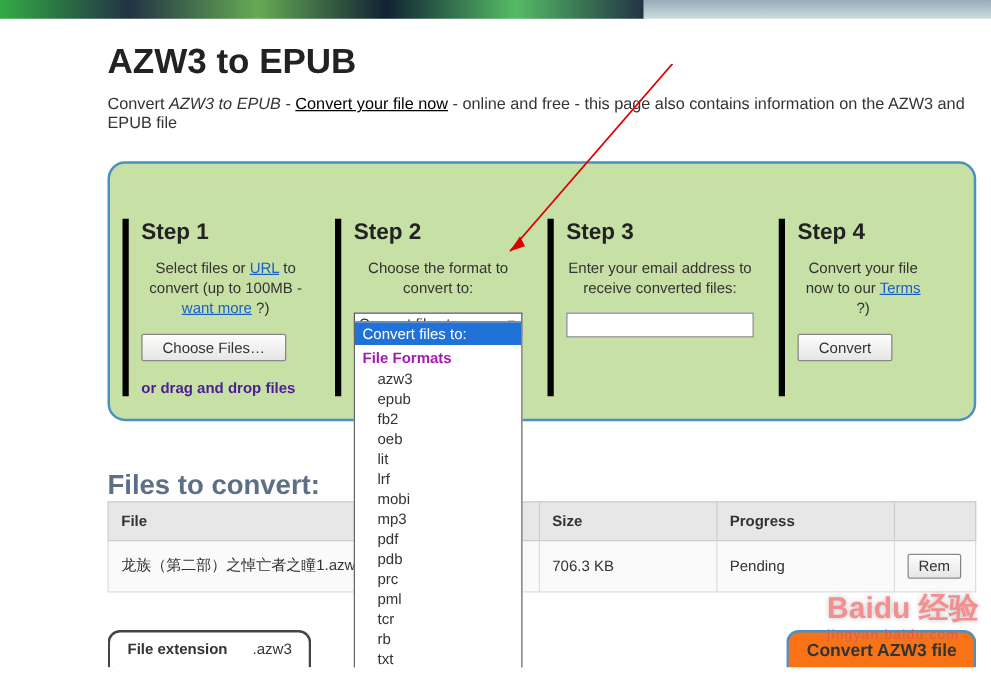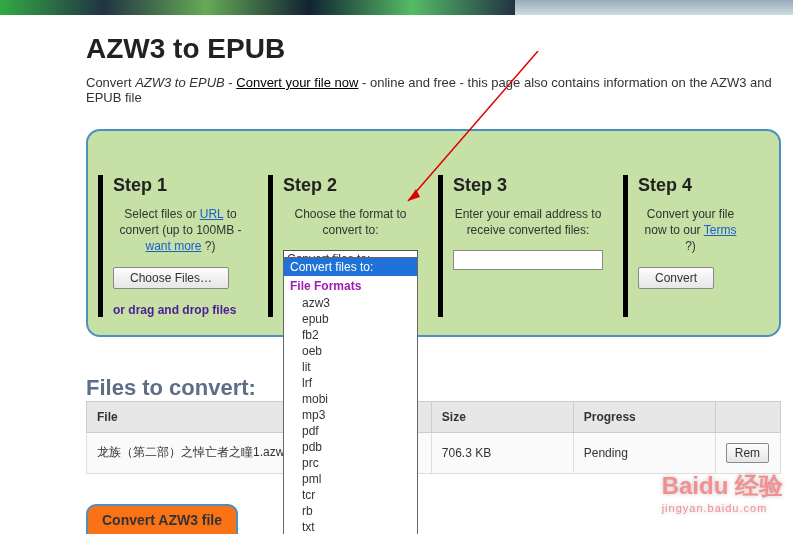--- a/index.html
+++ b/index.html
@@ -263,20 +263,23 @@
         <td>706.3 KB</td>
         <td>Pending</td>
         <td>
           <span class="btn" style="padding:2px 8px">Rem</span>
         </td>
       </tr>
     </tbody>
   </table>
 
   <div class="ext-tab">
+    <div class="tab-head">
+      <b>File extension</b>&nbsp;&nbsp;&nbsp;&nbsp;&nbsp;&nbsp;<span>.azw3</span>
+    </div>
     <div class="tab-head2">Convert AZW3 file</div>
   </div>
 
 </div>
 
 <div class="watermark">
   <span>Baidu 经验</span>
   <small>jingyan.baidu.com</small>
 </div>
 

